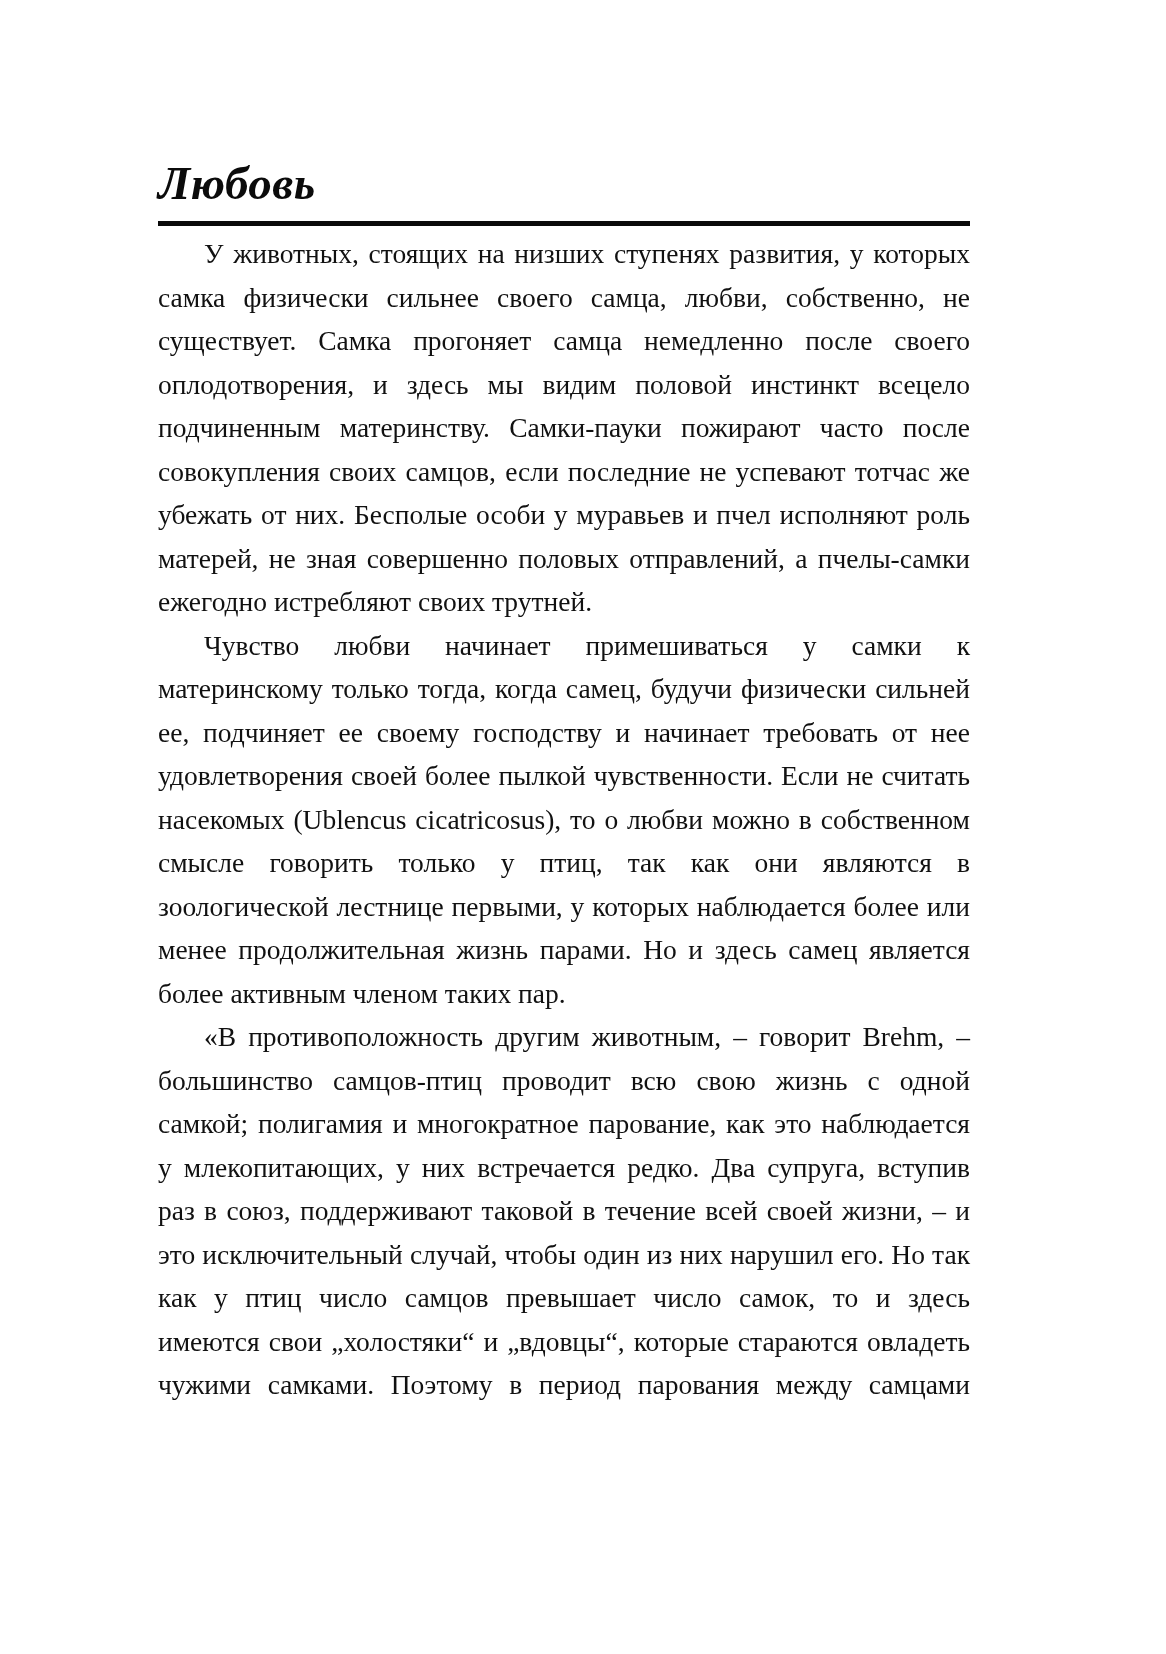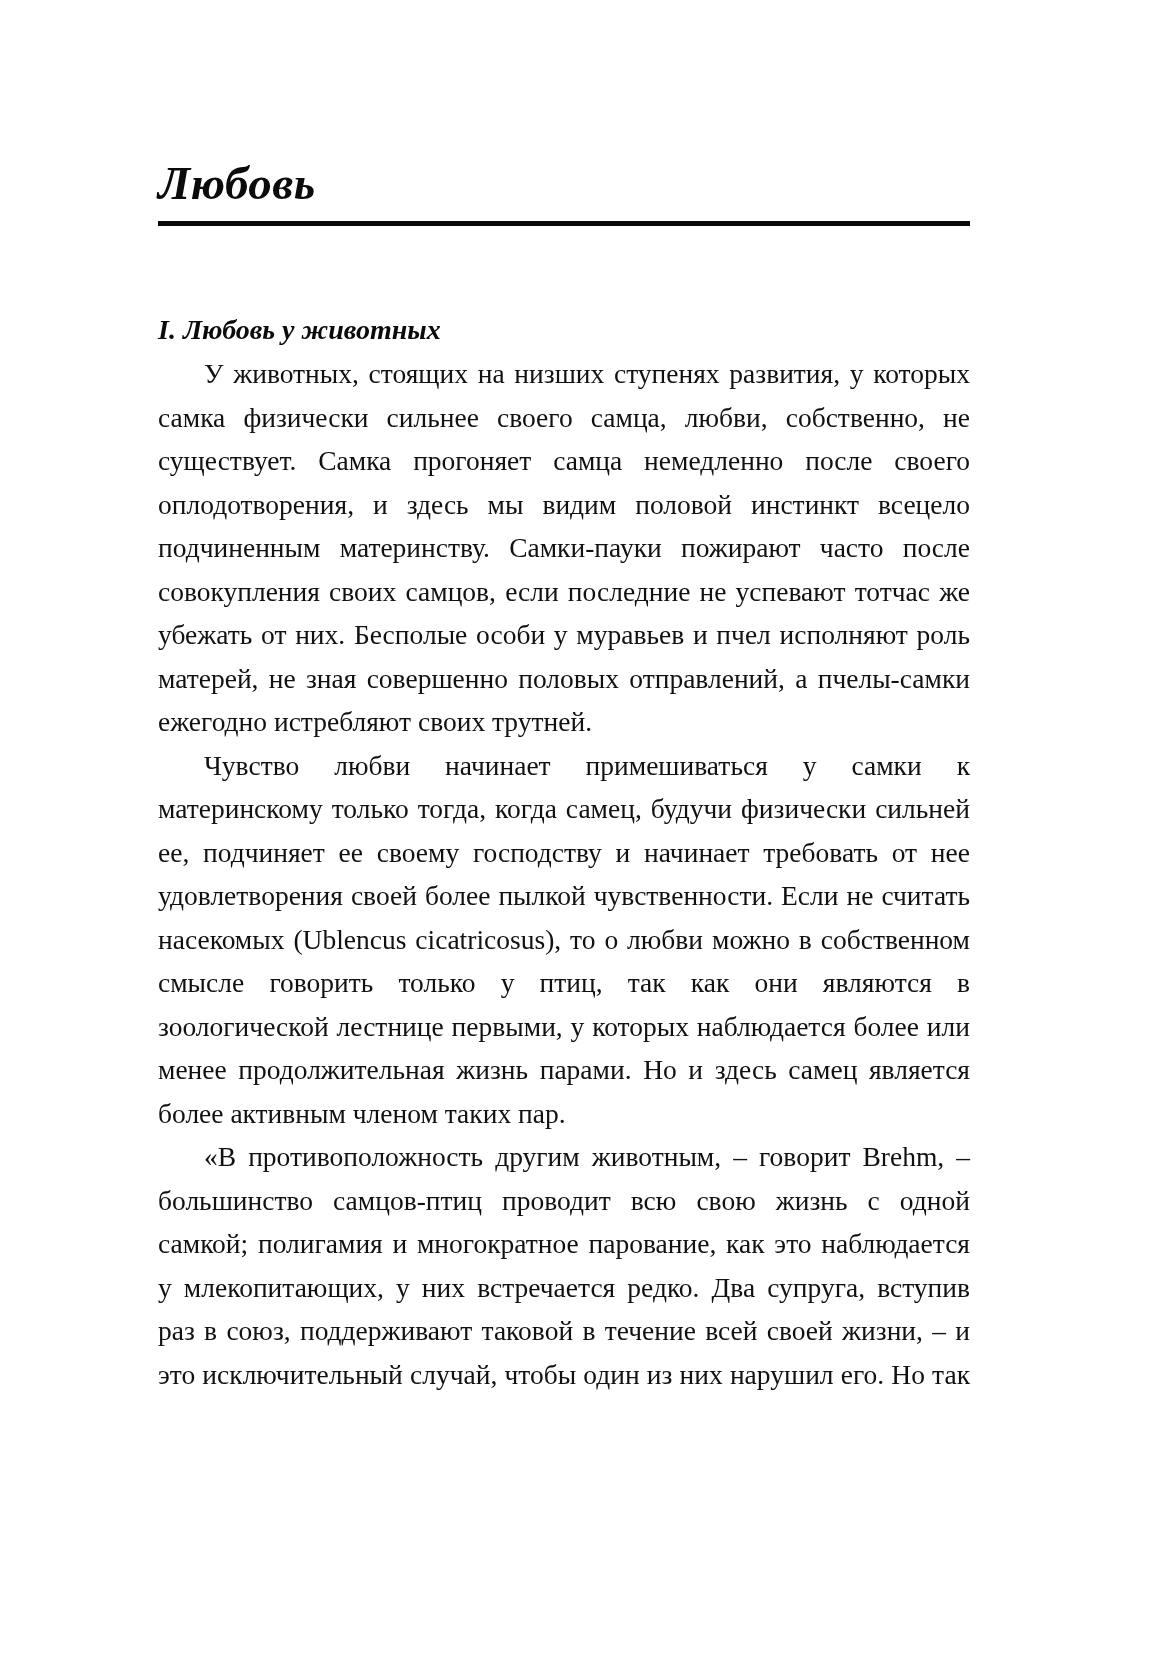--- a/index.html
+++ b/index.html
@@ -79,21 +79,20 @@
 </head>
 <body>
 
 <div class="page">
   <div class="content">
 
     <h1 class="chapter-title">Любовь</h1>
 
     <div class="title-rule"></div>
 
-    <h2 class="section-heading">I. Любовь у животных</h2>
 
     <p class="body-text first-para">У животных, стоящих на низших ступенях развития, у которых самка физически сильнее своего самца, любви, собственно, не существует. Самка прогоняет самца немедленно после своего оплодотворения, и здесь мы видим половой инстинкт всецело подчиненным материнству. Самки-пауки пожирают часто после совокупления своих самцов, если последние не успевают тотчас же убежать от них. Бесполые особи у муравьев и пчел исполняют роль матерей, не зная совершенно половых отправлений, а пчелы-самки ежегодно истребляют своих трутней.</p>
 
     <p class="body-text">Чувство любви начинает примешиваться у самки к материнскому только тогда, когда самец, будучи физически сильней ее, подчиняет ее своему господству и начинает требовать от нее удовлетворения своей более пылкой чувственности. Если не считать насекомых (Ublencus cicatricosus), то о любви можно в собственном смысле говорить только у птиц, так как они являются в зоологической лестнице первыми, у которых наблюдается более или менее продолжительная жизнь парами. Но и здесь самец является более активным членом таких пар.</p>
 
     <p class="body-text">«В противоположность другим животным, – говорит Brehm, – большинство самцов-птиц проводит всю свою жизнь с одной самкой; полигамия и многократное парование, как это наблюдается у млекопитающих, у них встречается редко. Два супруга, вступив раз в союз, поддерживают таковой в течение всей своей жизни, – и это исключительный случай, чтобы один из них нарушил его. Но так как у птиц число самцов превышает число самок, то и здесь имеются свои „холостяки“ и „вдовцы“, которые стараются овладеть чужими самками. Поэтому в период парования между самцами происходят часто отчаянные схватки, в которых одни из них защищают неприкосновенность своего супружеского ложа от других, пытающихся его осквернить.</p>
 
   </div>
 
   <div class="page-number">3</div>

